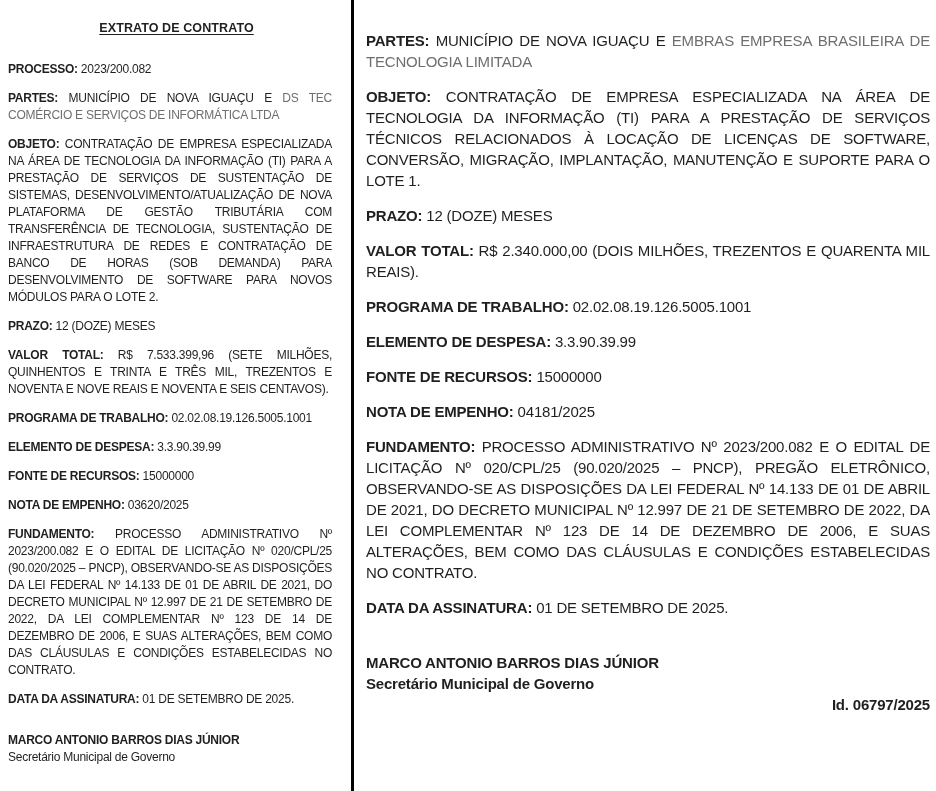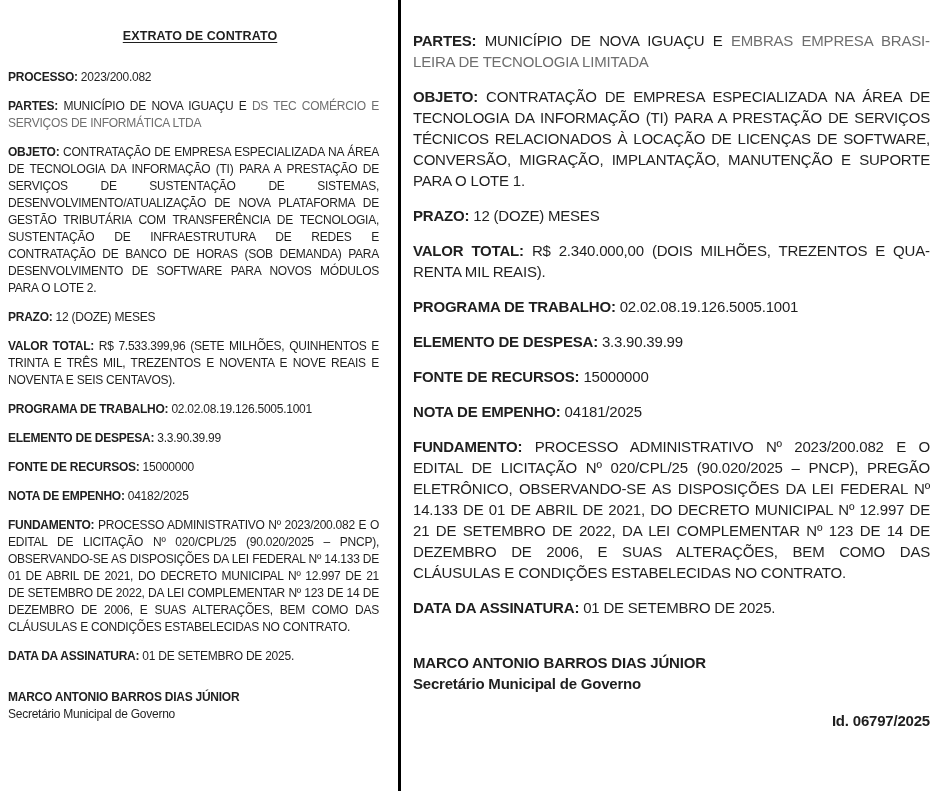--- a/index.html
+++ b/index.html
@@ -5,42 +5,42 @@
   html,body{margin:0;padding:0;}
   body{
     width:936px;height:791px;overflow:hidden;
     background:var(--background,#ffffff);
     color:var(--text,#1f1f1f);
     font-family:"Liberation Sans","DejaVu Sans",sans-serif;
   }
   .page{display:flex;width:936px;height:791px;}
   .col{box-sizing:border-box;}
   .col-left{
-    width:398px;padding:16px 6px 0 8px;
+    width:351px;padding:8px 6px 0 8px;
     font-size:12px;line-height:17px;letter-spacing:-0.25px;
   }
   .divider{width:3px;background:var(--divider,#000000);}
   .col-right{
     flex:1;padding:30px 6px 0 12px;
     font-size:15px;line-height:21px;letter-spacing:-0.2px;
   }
   .title{
     font-weight:bold;text-decoration:underline;text-underline-offset:2px;
     text-align:center;font-size:12.5px;letter-spacing:0.1px;
     margin:12px 0 24px 0;
   }
   .para{margin:0 13px 12px 0;text-align:justify;}
   .col-right .para{margin:0 0 14px 0;}
   .lbl{font-weight:bold;}
   .muted{color:var(--muted,#6e6e6e);}
   .sig{text-align:left;margin-top:24px;}
   .col-right .sig{margin-top:34px;}
   .sig-name{font-weight:bold;}
   .col-right .sig-role{font-weight:bold;}
-  .doc-id{text-align:right;font-weight:bold;margin-top:16px;}
+  .doc-id{text-align:right;font-weight:bold;}
 </style>
 </head>
 <body>
 
 <div class="page">
 
   <div class="col col-left">
     <div class="title">EXTRATO DE CONTRATO</div>
 
     <p class="para"><b class="lbl">PROCESSO:</b> <span class="val">2023/200.082</span></p>
@@ -53,21 +53,21 @@
     <p class="para"><b class="lbl">PRAZO:</b> <span class="val">12 (DOZE) MESES</span></p>
 
     <p class="para"><b class="lbl">VALOR TOTAL:</b> <span class="val">R$ 7.533.399,96 (SETE MILHÕES, QUINHENTOS E TRINTA E TRÊS MIL, TREZENTOS E NOVENTA E NOVE REAIS E NO­VENTA E SEIS CENTAVOS).</span></p>
 
     <p class="para"><b class="lbl">PROGRAMA DE TRABALHO:</b> <span class="val">02.02.08.19.126.5005.1001</span></p>
 
     <p class="para"><b class="lbl">ELEMENTO DE DESPESA:</b> <span class="val">3.3.90.39.99</span></p>
 
     <p class="para"><b class="lbl">FONTE DE RECURSOS:</b> <span class="val">15000000</span></p>
 
-    <p class="para"><b class="lbl">NOTA DE EMPENHO:</b> <span class="val">04182/2025</span></p>
+    <p class="para"><b class="lbl">NOTA DE EMPENHO:</b> <span class="val">03620/2025</span></p>
 
     <p class="para"><b class="lbl">FUNDAMENTO:</b> <span class="val">PROCESSO ADMINISTRATIVO Nº 2023/200.082 E O EDITAL DE LICITAÇÃO Nº 020/CPL/25 (90.020/2025 – PNCP), OBSER­VANDO-SE AS DISPOSIÇÕES DA LEI FEDERAL Nº 14.133 DE 01 DE ABRIL DE 2021, DO DECRETO MUNICIPAL Nº 12.997 DE 21 DE SETEM­BRO DE 2022, DA LEI COMPLEMENTAR Nº 123 DE 14 DE DEZEMBRO DE 2006, E SUAS ALTERAÇÕES, BEM COMO DAS CLÁUSULAS E CON­DIÇÕES ESTABELECIDAS NO CONTRATO.</span></p>
 
     <p class="para"><b class="lbl">DATA DA ASSINATURA:</b> <span class="val">01 DE SETEMBRO DE 2025.</span></p>
 
     <div class="sig">
       <div class="sig-name">MARCO ANTONIO BARROS DIAS JÚNIOR</div>
       <div class="sig-role">Secretário Municipal de Governo</div>
     </div>
 

